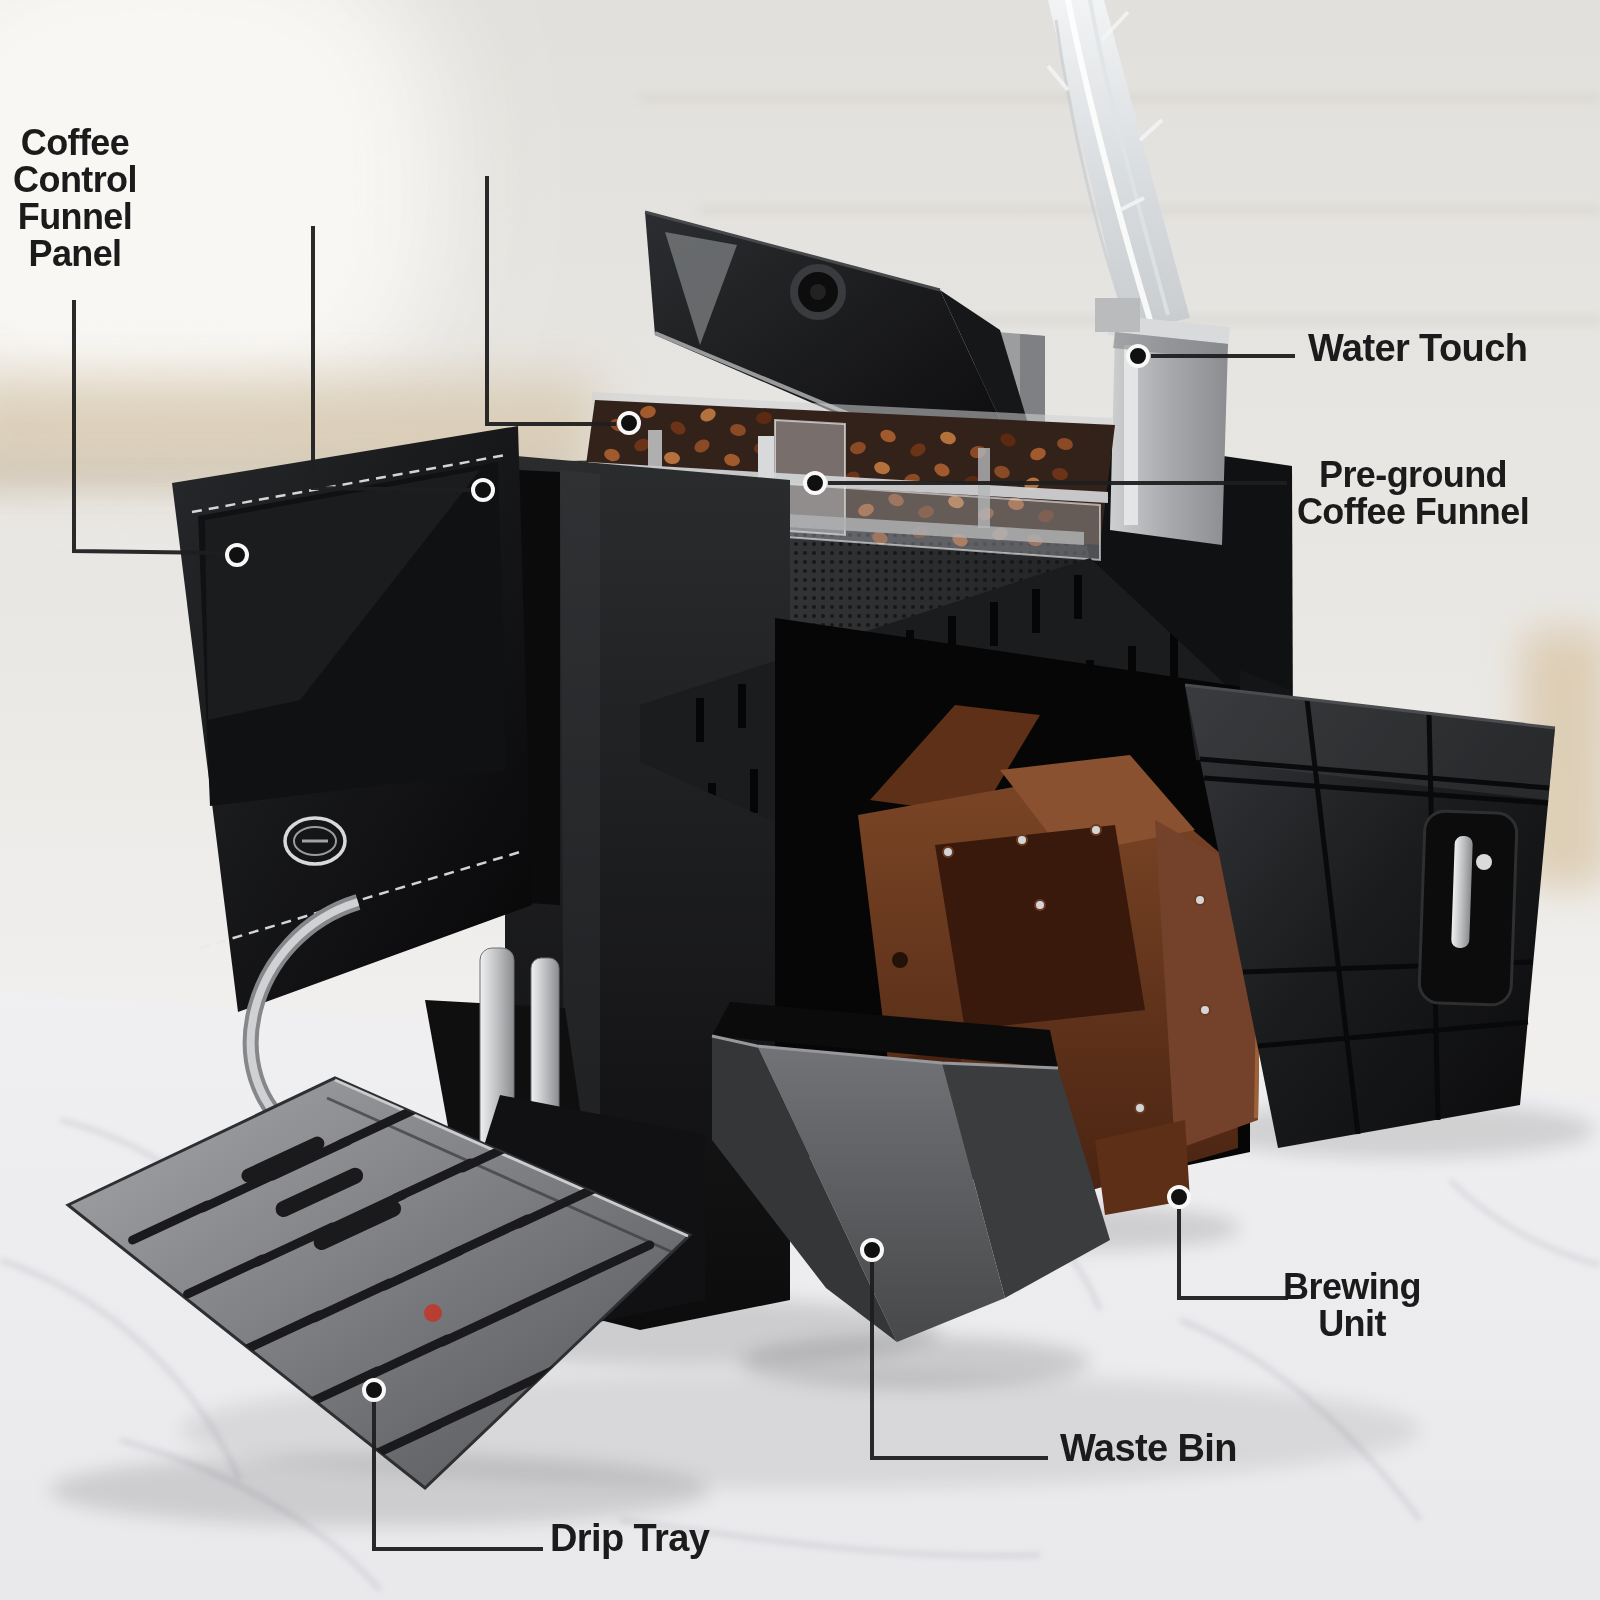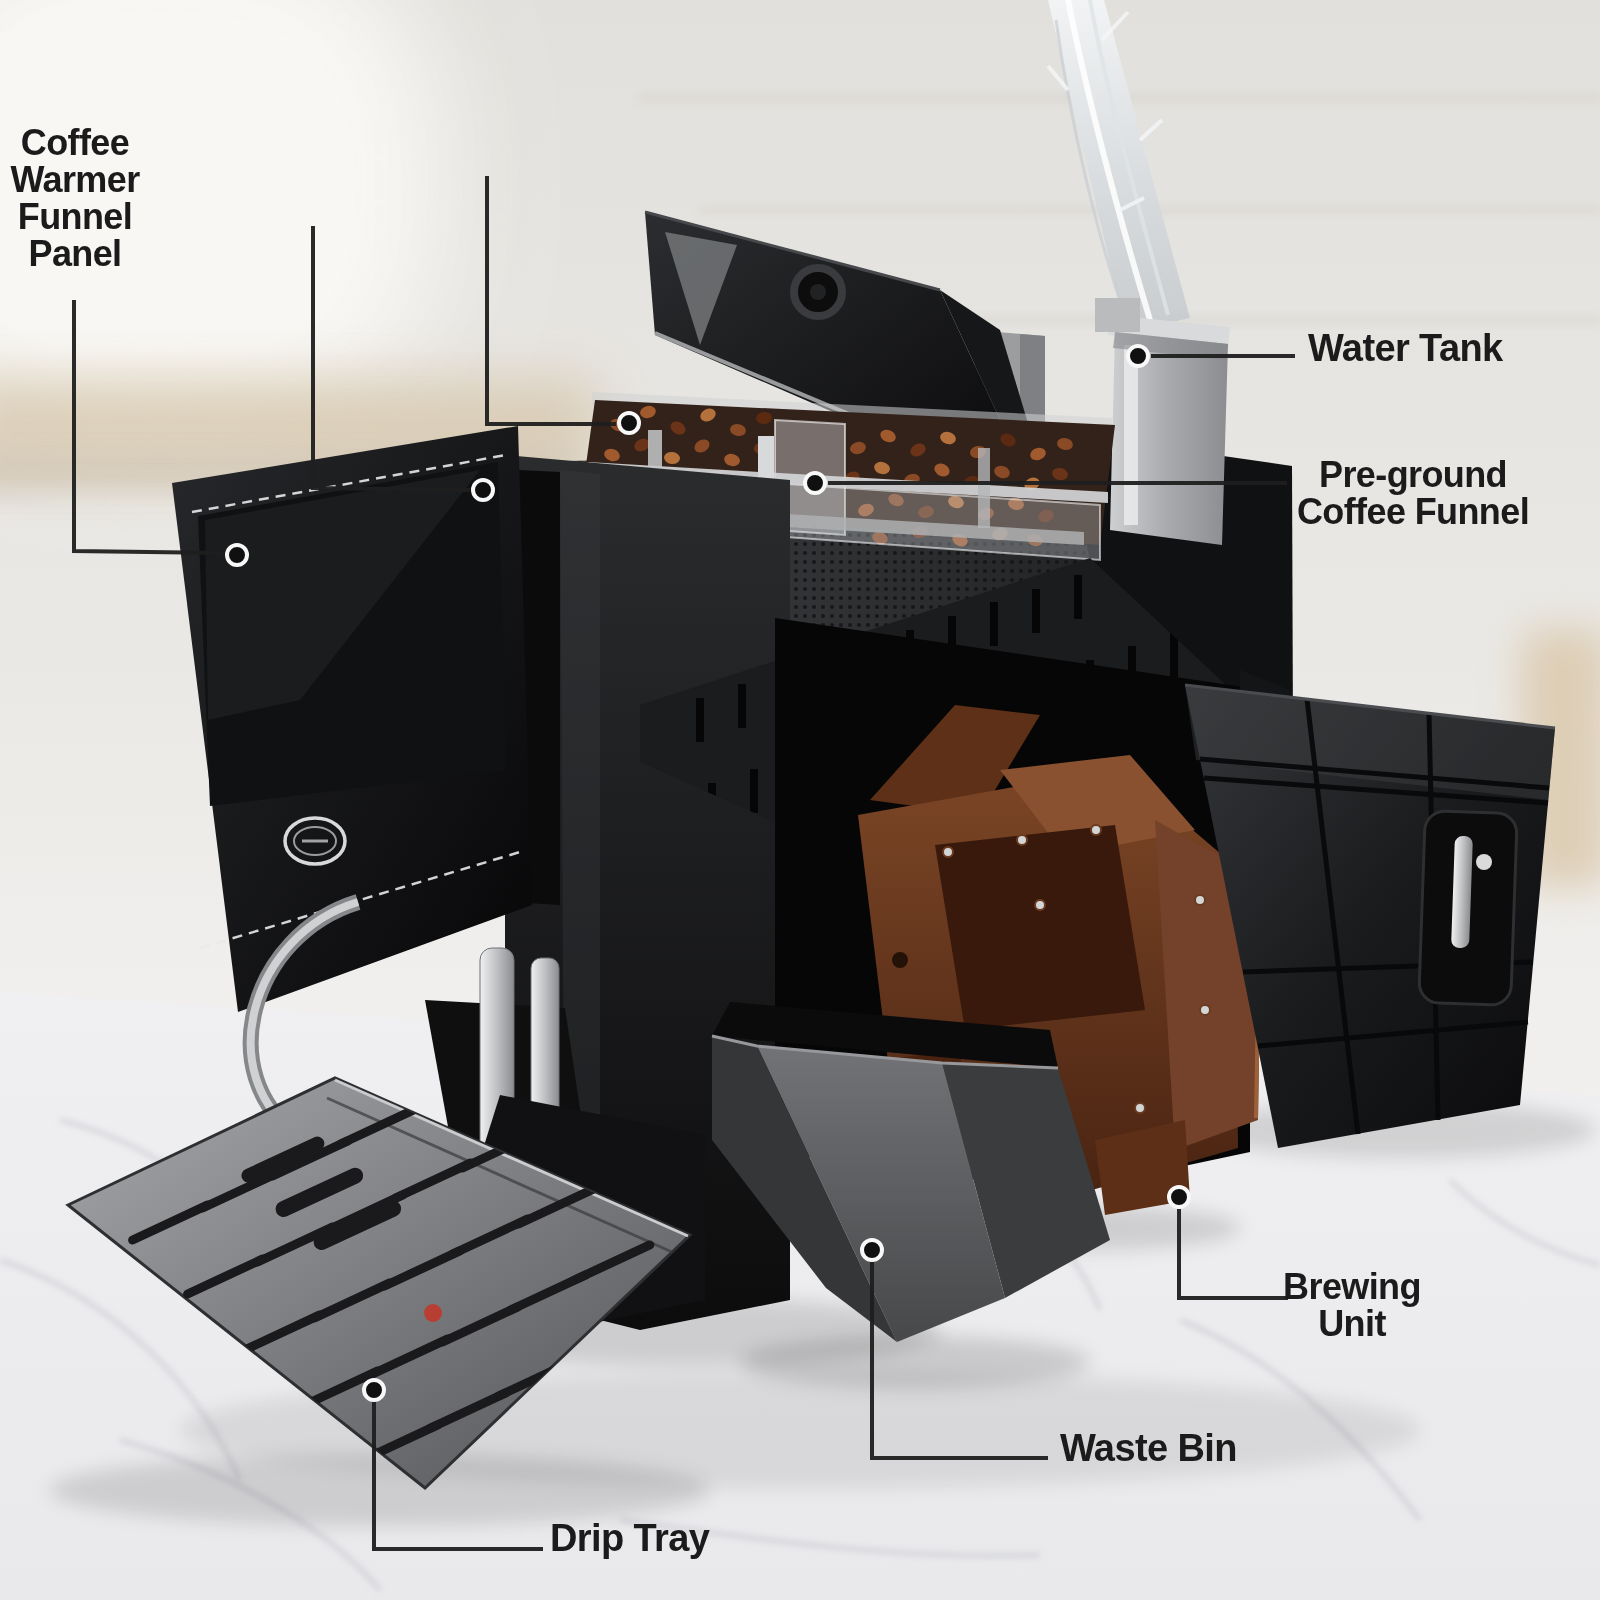--- a/index.html
+++ b/index.html
@@ -416,25 +416,25 @@
       <circle cx="1138" cy="356" r="10"></circle>
       <circle cx="815" cy="483" r="10"></circle>
       <circle cx="1179" cy="1197" r="10"></circle>
       <circle cx="872" cy="1250" r="10"></circle>
       <circle cx="374" cy="1390" r="10"></circle>
     </g>
   </svg>
 
   <div class="label" id="lbl-touch">
     <div>Coffee</div>
-    <div>Warmer</div>
+    <div>Control</div>
     <div>Funnel</div>
     <div>Panel</div>
   </div>
-  <div class="label single" id="lbl-water">Water Tank</div>
+  <div class="label single" id="lbl-water">Water Touch</div>
   <div class="label" id="lbl-preground">
     <div>Pre-ground</div>
     <div>Coffee Funnel</div>
   </div>
   <div class="label" id="lbl-brewing">
     <div>Brewing</div>
     <div>Unit</div>
   </div>
   <div class="label single" id="lbl-waste">Waste Bin</div>
   <div class="label single" id="lbl-drip">Drip Tray</div>

